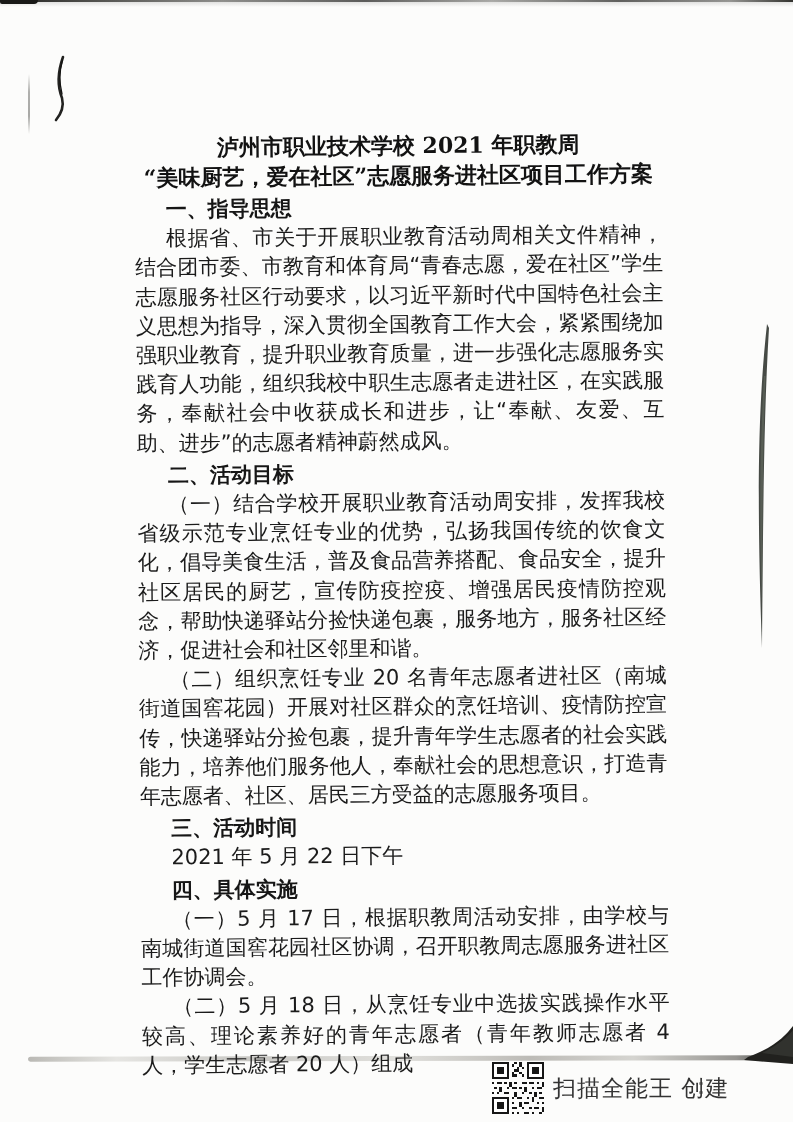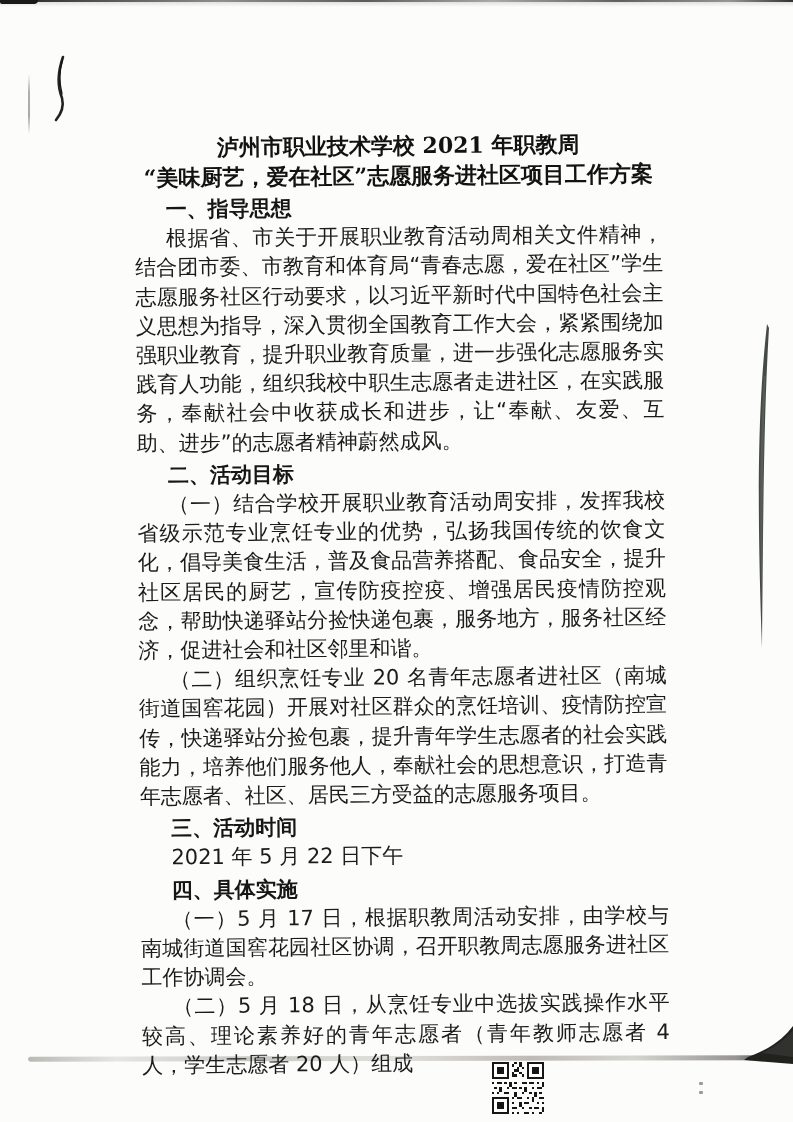--- a/index.html
+++ b/index.html
@@ -126,15 +126,16 @@
         M15,8h2v1h-2z M18,8h1v1h-1z M20,8h1v2h-1z
         M1,10h1v1h-1z M3,10h1v2h-1z M6,10h1v1h-1z M8,10h2v1h-2z M11,10h1v1h-1z
         M13,10h1v2h-1z M16,10h1v1h-1z M18,10h2v1h-2z
         M0,12h1v1h-1z M2,12h1v1h-1z M5,12h2v1h-2z M9,12h1v2h-1z M12,12h1v1h-1z
         M15,12h1v1h-1z M17,12h1v2h-1z M19,12h1v1h-1z
         M8,14h1v1h-1z M10,14h2v1h-2z M14,14h1v1h-1z M16,14h1v2h-1z M19,14h2v1h-2z
         M8,16h1v1h-1z M11,16h1v2h-1z M13,16h2v1h-2z M18,16h1v1h-1z M20,16h1v1h-1z
         M8,18h2v1h-2z M12,18h1v1h-1z M15,18h1v1h-1z M17,18h2v1h-2z M20,18h1v2h-1z
         M8,20h1v1h-1z M10,20h1v1h-1z M13,20h2v1h-2z M16,20h1v1h-1z M19,20h1v1h-1z"></path>
     </svg>
+    <span class="caption">扫描全能王 创建</span>
   </div>
 
 </div>
 
 </body></html>

